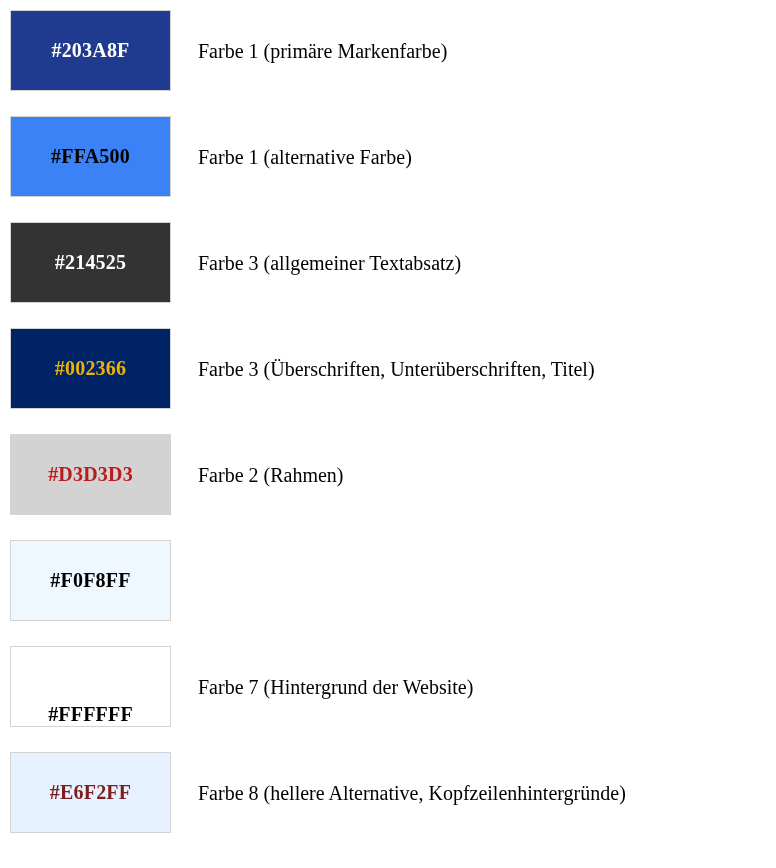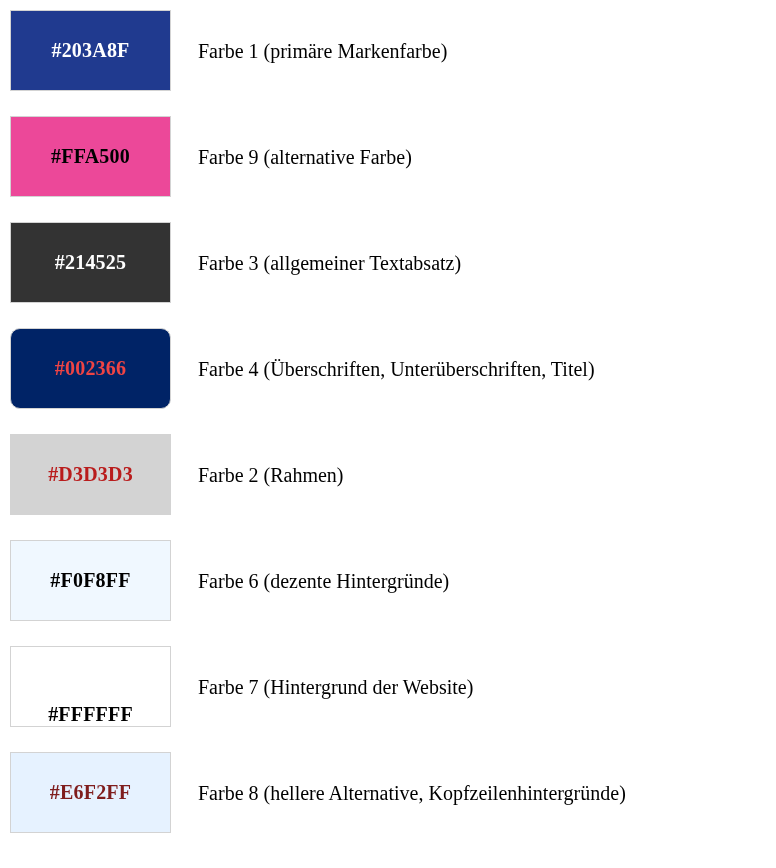--- a/index.html
+++ b/index.html
@@ -54,52 +54,51 @@
 <div class="page">
 
   <div class="palette-row">
     <div class="swatch" style="background-color: rgb(32, 58, 143); color: rgb(255, 255, 255); border-color: rgb(211, 211, 211);">
       <span class="hex">#203A8F</span>
     </div>
     <div class="desc">Farbe 1 (primäre Markenfarbe)</div>
   </div>
 
   <div class="palette-row">
-    <div class="swatch" style="background-color: #ec4899; color: rgb(0, 0, 0); border-color: rgb(211, 211, 211);">
+    <div class="swatch" style="background-color: #3b82f6; color: rgb(0, 0, 0); border-color: rgb(211, 211, 211);">
       <span class="hex">#FFA500</span>
     </div>
-    <div class="desc">Farbe 9 (alternative Farbe)</div>
+    <div class="desc">Farbe 1 (alternative Farbe)</div>
   </div>
 
   <div class="palette-row">
     <div class="swatch" style="background-color: rgb(51, 51, 51); color: rgb(255, 255, 255); border-color: rgb(211, 211, 211);">
       <span class="hex">#214525</span>
     </div>
     <div class="desc">Farbe 3 (allgemeiner Textabsatz)</div>
   </div>
 
   <div class="palette-row">
-    <div class="swatch" style="background-color: rgb(0, 35, 102); color: #ef4444; border-color: rgb(211, 211, 211); border-radius: 10px;">
+    <div class="swatch" style="background-color: rgb(0, 35, 102); color: #eab308; border-color: rgb(211, 211, 211);">
       <span class="hex">#002366</span>
     </div>
-    <div class="desc">Farbe 4 (Überschriften, Unterüberschriften, Titel)</div>
+    <div class="desc">Farbe 3 (Überschriften, Unterüberschriften, Titel)</div>
   </div>
 
   <div class="palette-row">
     <div class="swatch" style="background-color: rgb(211, 211, 211); color: #b91c1c; border-color: rgb(211, 211, 211);">
       <span class="hex">#D3D3D3</span>
     </div>
     <div class="desc">Farbe 2 (Rahmen)</div>
   </div>
 
   <div class="palette-row">
     <div class="swatch" style="background-color: rgb(240, 248, 255); color: rgb(0, 0, 0); border-color: rgb(211, 211, 211); align-items: center;">
       <span class="hex">#F0F8FF</span>
     </div>
-    <div class="desc">Farbe 6 (dezente Hintergründe)</div>
   </div>
 
   <div class="palette-row">
     <div class="swatch" style="background-color: rgb(255, 255, 255); color: rgb(0, 0, 0); border-color: rgb(211, 211, 211); align-items: flex-end;">
       <span class="hex">#FFFFFF</span>
     </div>
     <div class="desc">Farbe 7 (Hintergrund der Website)</div>
   </div>
 
   <div class="palette-row">

